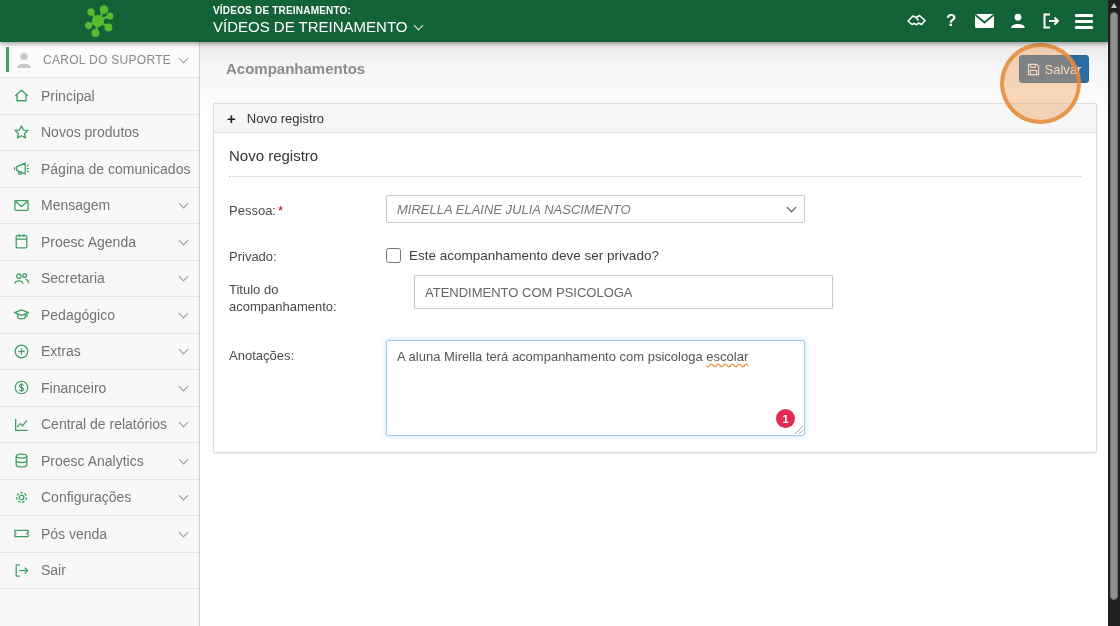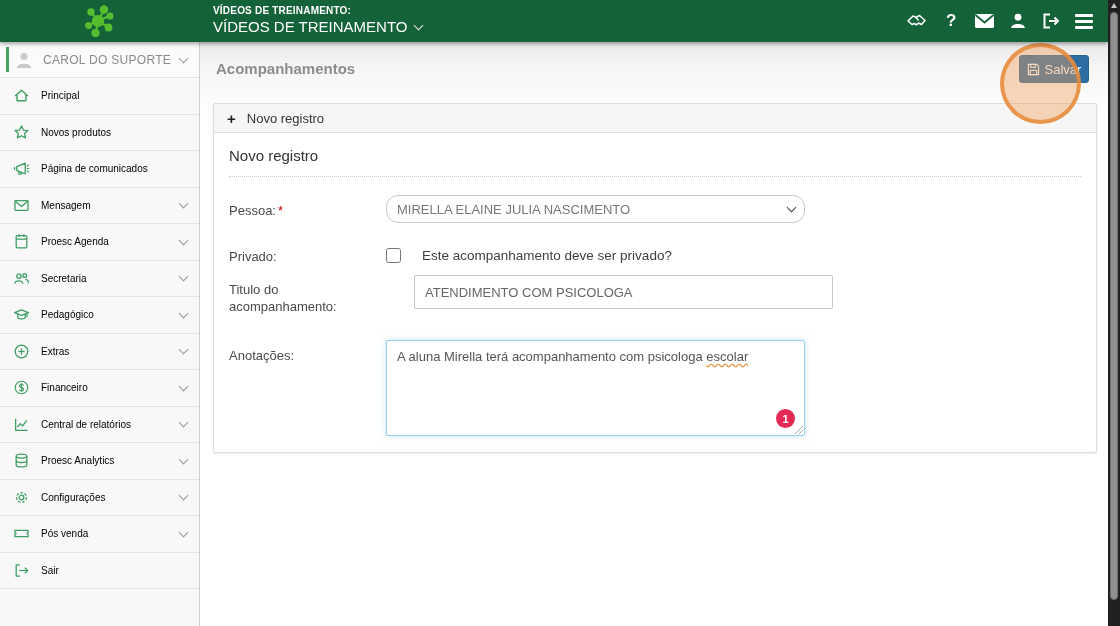--- a/index.html
+++ b/index.html
@@ -28,29 +28,29 @@
              background:#f8f8f8; border-right:1px solid #cfcfcf; z-index:10; }
   .user-block { height:36px; background:#fbfbfb; border-bottom:1px solid #e2e2e2;
                 display:flex; align-items:center; position:relative; padding-left:14px; gap:9px; }
   .user-bar { position:absolute; left:6px; top:5px; bottom:5px; width:3px; background:#44a05c; }
   .user-name { font-size:12px; color:#8a8a8a; letter-spacing:.3px; white-space:nowrap; }
   .user-chev { width:7px; height:7px; border-right:1.4px solid #9a9a9a; border-bottom:1.4px solid #9a9a9a;
                transform:rotate(45deg); margin-top:-3px; }
   .menu { display:flex; flex-direction:column; }
   .side-item { height:36.5px; border-bottom:1px solid #e4e4e4; display:flex; align-items:center;
                padding:0 12px 0 13px; gap:11px; cursor:pointer; background:#f8f8f8; }
-  .side-item .slabel { font-size:10px; color:#000000; flex:1; white-space:nowrap; }
+  .side-item .slabel { font-size:14px; color:#737373; flex:1; white-space:nowrap; }
   .sicon { width:17px; height:17px; flex:0 0 17px; }
   .chev { width:7px; height:7px; border-right:1.4px solid #999; border-bottom:1.4px solid #999;
           transform:rotate(45deg); margin-top:-3px; }
 
   
   .main { position:absolute; left:200px; top:42px; width:908px; height:584px;
           background:linear-gradient(to bottom, #e9e9e9 0px, #f6f6f6 26px, #ffffff 75px, #ffffff 100%); }
-  .page-title { position:absolute; left:16px; top:18px; font-size:15px; font-weight:bold; color:#8c8c8c; }
+  .page-title { position:absolute; left:26px; top:18px; font-size:15px; font-weight:bold; color:#8c8c8c; }
   .save-btn { position:absolute; left:819px; top:13px; width:70px; height:28px; background:#2e6da4;
               border:1px solid #2a6496; border-radius:3px; color:#fff; font-size:13px;
               display:flex; align-items:center; justify-content:center; gap:5px; cursor:pointer; }
   .click-ring { position:absolute; left:800px; top:1px; width:81px; height:81px; border-radius:50%;
                 background:rgba(238,160,90,.42); border:4px solid rgba(230,138,58,.85); z-index:20;
                 pointer-events:none; }
 
   .panel { position:absolute; left:13px; top:61px; width:884px; height:350px;
            background:#fff; border:1px solid #ddd; border-radius:2px; box-shadow:0 1px 2px rgba(0,0,0,.08); }
   .panel-header { height:29px; background:#f6f6f6; border-bottom:1px solid #ddd;
@@ -62,29 +62,29 @@
   .dotted-sep { border:none; border-top:1px dotted #c9c9c9; margin:12px 0 0 0; }
 
   .form { margin-top:18px; }
   .frow { display:flex; align-items:flex-start; }
   .frow .flabel { width:135px; text-align:left; font-size:13px; color:#4a4a4a; line-height:17px; }
   .frow .ffield { margin-left:22px; width:419px; position:relative; }
   .req { color:#c00; margin-left:2px; }
 
   .row-pessoa { margin-bottom:21px; }
   .row-pessoa .flabel { padding-top:7px; }
-  .select-box { height:28px; border:1px solid #c8c8c8; border-radius:12px; background:#fff;
-                display:flex; align-items:center; padding:0 26px 0 10px; cursor:pointer; position:relative; }
+  .select-box { height:28px; border:1px solid #c8c8c8; border-radius:2px; background:#fff;
+                display:flex; align-items:center; padding:0 26px 0 10px; cursor:pointer; position:relative;font-style:italic; }
   .select-box .sel-text { font-size:13px; color:#777; white-space:nowrap; overflow:hidden; }
   .sel-chev { position:absolute; right:9px; top:10px; width:7px; height:7px;
               border-right:1.6px solid #444; border-bottom:1.6px solid #444; transform:rotate(45deg); margin-top:-2px; }
 
   .row-privado { margin-bottom:9px; height:22px; align-items:center; }
   .row-privado .flabel { padding-top:2px; }
-  .checkbox-wrap { display:flex; align-items:center; gap:21px; }
+  .checkbox-wrap { display:flex; align-items:center; gap:8px; }
   .checkbox-wrap input { width:15px; height:15px; accent-color:#bbb; }
   .cb-label { font-size:13.5px; color:#3f3f3f; }
 
   .row-titulo { margin-bottom:25px;gap:28px; }
   .row-titulo .flabel { padding-top:6px; }
   .text-input { width:419px; height:28px; border:1px solid #c8c8c8; border-radius:2px;
                 font-size:13px; color:#666; padding:16px 10px; font-family:"Liberation Sans",sans-serif; outline:none; }
 
   .row-anota .flabel { padding-top:7px; }
   .textarea-box { width:419px; height:96px; border:1px solid #9acfea; border-radius:2px; background:#fff;

